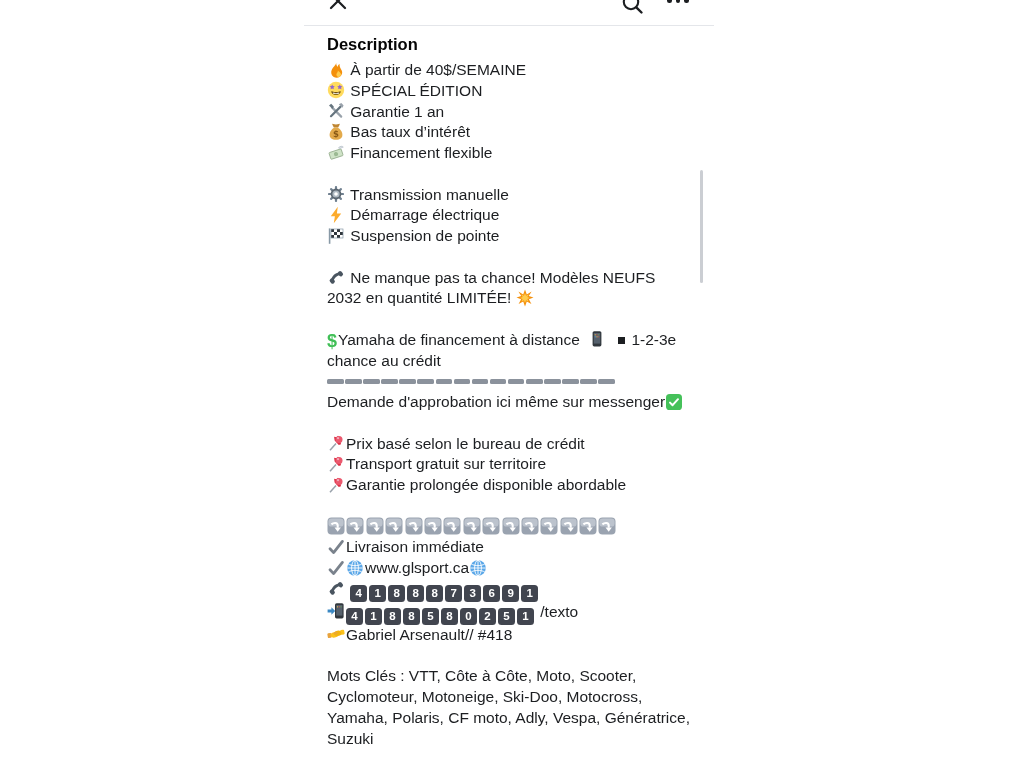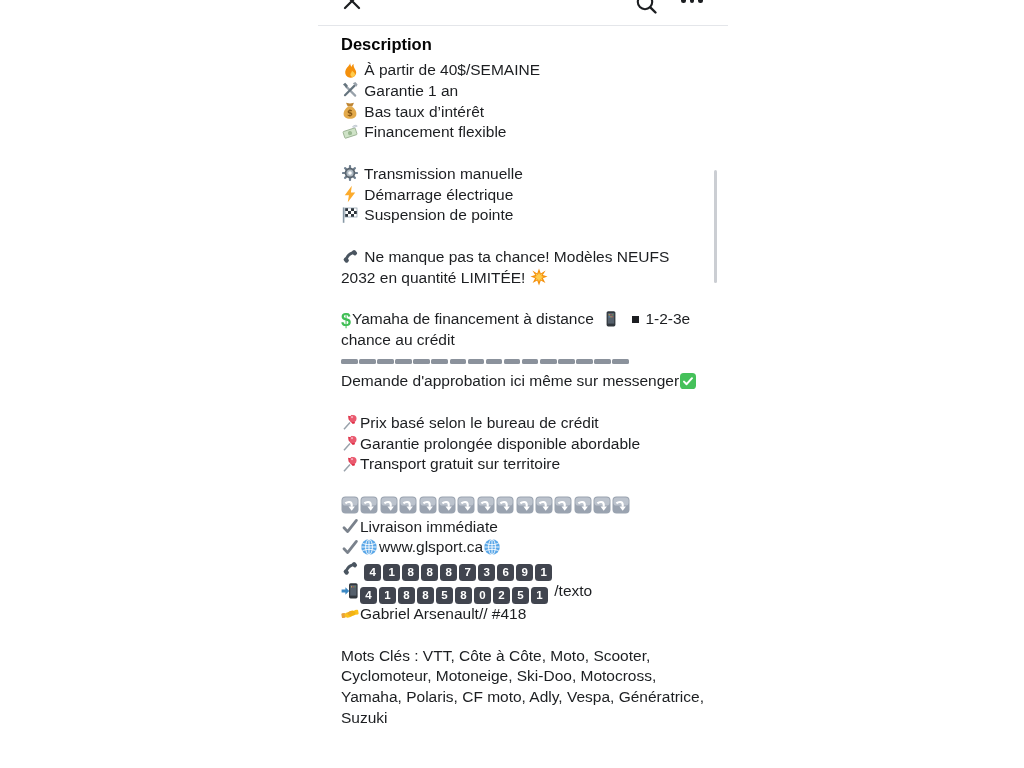--- a/index.html
+++ b/index.html
@@ -1,17 +1,17 @@
 <!DOCTYPE html>
 <html><head>
 <meta charset="utf-8">
 <style>
   html,body{margin:0;padding:0;background:#ffffff;width:1024px;height:768px;overflow:hidden;
     font-family:"Liberation Sans","DejaVu Sans",sans-serif;color:#1c1e21;}
-  .content{position:absolute;left:318px;top:0;width:410px;height:768px;background:#fff;}
+  .content{position:absolute;left:304px;top:0;width:410px;height:768px;background:#fff;}
   .topbar{position:relative;height:25px;border-bottom:1px solid #e4e6ea;}
   .icon-btn{position:absolute;display:block;}
   .close-btn{left:24px;top:-9px;width:20px;height:20px;}
   .search-btn{left:317px;top:-8px;width:23px;height:23px;}
   .more-btn{left:363px;top:-2px;width:26px;height:8px;display:flex;gap:4px;}
   .dot{width:4.5px;height:4.5px;border-radius:50%;background:#1c1e21;}
   .desc{padding:8px 22px 0 23px;}
   .desc h1{margin:0 0 5px 0;font-size:16.5px;line-height:21px;font-weight:700;color:#050505;}
   .lines{font-size:15.5px;white-space:pre-wrap;word-wrap:break-word;}
   .line{min-height:20.75px;line-height:20.75px;}
@@ -53,21 +53,27 @@
       <span class="dot"></span>
       <span class="dot"></span>
     </span>
   </div>
 
   <div class="desc">
     <h1>Description</h1>
     <div class="lines"><div class="line"><span class="emo emo-fire"><svg viewBox="0 0 18 18">
               <path fill="#f4900c" d="M9.2 .8C9.6 4 6.6 5.4 5 8.2 3.6 10.7 4 14 6.4 15.7c3 2.1 7.2 1 8.4-2.4C16.6 9.4 12 7.6 12.6 3 11.4 3.6 10.8 4.6 10.6 6 9.4 4.6 9 2.8 9.2 .8z"></path>
               <path fill="#ffcc4d" d="M10.9 9.4c.2 2-1.7 2.6-1.5 4.4.1 1.2 1 2.2 2.2 2.2 1.4 0 2.4-1.2 2.4-2.7 0-1.9-2-2.4-3.1-3.9z"></path>
-            </svg></span><span> À partir de 40$/SEMAINE</span></div><div class="line"><span class="emo emo-hammer-wrench"><svg viewBox="0 0 18 18">
+            </svg></span><span> À partir de 40$/SEMAINE</span></div><div class="line"><span class="emo emo-star-struck"><svg viewBox="0 0 18 18">
+              <circle cx="9" cy="9" r="8.2" fill="#ffdb5e"></circle>
+              <path fill="#9266cc" d="M5.2 3.4l.8 1.6 1.8.2-1.3 1.3.3 1.8-1.6-.9-1.6.9.3-1.8-1.3-1.3 1.8-.2z"></path>
+              <path fill="#9266cc" d="M12.8 3.4l.8 1.6 1.8.2-1.3 1.3.3 1.8-1.6-.9-1.6.9.3-1.8-1.3-1.3 1.8-.2z"></path>
+              <path fill="#664500" d="M4.4 11.2c1.2 3.4 8 3.4 9.2 0 .3-.8-.3-1-.9-.8-2.4.7-5 .7-7.4 0-.6-.2-1.2 0-.9.8z"></path>
+              <path fill="#fff" d="M5.6 11.5c2.2.5 4.6.5 6.8 0-.2.7-.6 1.1-1.1 1.4-1.5-.3-3.1-.3-4.6 0-.5-.3-.9-.7-1.1-1.4z"></path>
+            </svg></span><span> SPÉCIAL ÉDITION</span></div><div class="line"><span class="emo emo-hammer-wrench"><svg viewBox="0 0 18 18">
               <g stroke-linecap="round">
                 <line x1="5" y1="5.4" x2="14.2" y2="14.6" stroke="#99a2ab" stroke-width="2.2"></line>
                 <line x1="13.6" y1="4.6" x2="4" y2="14.2" stroke="#66757f" stroke-width="2.2"></line>
               </g>
               <path d="M11.8 2.2l3.6 3.6 1.2-2.4L14.4 1z" fill="#99a2ab"></path>
               <path d="M2 3.4l3.6 3.6 1.2-2.6L4.2 1.8z" fill="#66757f"></path>
             </svg></span><span> Garantie 1 an</span></div><div class="line"><span class="emo emo-money-bag"><svg viewBox="0 0 18 18">
               <path d="M6.8 4.6h4.4l1.4-2.8c.3-.6-.1-1.1-.7-.9L9 1.6 6.1.9c-.6-.2-1 .3-.7.9z" fill="#bf8633"></path>
               <path d="M9 16.8c4 0 6.4-1.8 6.4-4.8 0-3.6-3-6.4-4.8-7.4H7.4C5.6 5.6 2.6 8.4 2.6 12c0 3 2.4 4.8 6.4 4.8z" fill="#e3aa4b"></path>
               <text x="9" y="13.8" font-size="8.5" font-weight="bold" text-anchor="middle" fill="#8a5a16" font-family="DejaVu Sans, sans-serif">$</text>
@@ -134,26 +140,26 @@
             </svg></span></div><div class="line"></div><div class="line"><span class="emo emo-pushpin"><svg viewBox="0 0 18 18">
               <line x1="3" y1="16.2" x2="9" y2="9.4" stroke="#99a2ab" stroke-width="1.5"></line>
               <path d="M7.6 6.4l4.2 4.6 2.2-.8-.4-2.4 1.6-1.4-4.2-4.6-1.6 1.5-2.3-.5z" fill="#dd2e44"></path>
               <circle cx="12" cy="5.4" r="3.5" fill="#ea596e"></circle>
               <circle cx="11" cy="4.2" r="1.1" fill="#f4abba"></circle>
             </svg></span><span>Prix basé selon le bureau de crédit</span></div><div class="line"><span class="emo emo-pushpin"><svg viewBox="0 0 18 18">
               <line x1="3" y1="16.2" x2="9" y2="9.4" stroke="#99a2ab" stroke-width="1.5"></line>
               <path d="M7.6 6.4l4.2 4.6 2.2-.8-.4-2.4 1.6-1.4-4.2-4.6-1.6 1.5-2.3-.5z" fill="#dd2e44"></path>
               <circle cx="12" cy="5.4" r="3.5" fill="#ea596e"></circle>
               <circle cx="11" cy="4.2" r="1.1" fill="#f4abba"></circle>
-            </svg></span><span>Garantie prolongée disponible abordable</span></div><div class="line"><span class="emo emo-pushpin"><svg viewBox="0 0 18 18">
+            </svg></span><span>Transport gratuit sur territoire</span></div><div class="line"><span class="emo emo-pushpin"><svg viewBox="0 0 18 18">
               <line x1="3" y1="16.2" x2="9" y2="9.4" stroke="#99a2ab" stroke-width="1.5"></line>
               <path d="M7.6 6.4l4.2 4.6 2.2-.8-.4-2.4 1.6-1.4-4.2-4.6-1.6 1.5-2.3-.5z" fill="#dd2e44"></path>
               <circle cx="12" cy="5.4" r="3.5" fill="#ea596e"></circle>
               <circle cx="11" cy="4.2" r="1.1" fill="#f4abba"></circle>
-            </svg></span><span>Transport gratuit sur territoire</span></div><div class="line"></div><div class="line"><span class="emo emo-arrow-curve-down"><svg viewBox="0 0 18 18">
+            </svg></span><span>Garantie prolongée disponible abordable</span></div><div class="line"></div><div class="line"><span class="emo emo-arrow-curve-down"><svg viewBox="0 0 18 18">
               <rect x="0.5" y="0.5" width="17" height="17" rx="4" fill="#9aa3b0"></rect>
               <rect x="1.4" y="1.4" width="15.2" height="8.2" rx="3.2" fill="#bcc3cd"></rect>
               <path d="M4.4 7.4c2.2-2 6.3-2.2 6.3 1.2v2.2" stroke="#fff" stroke-width="2.1" fill="none"></path>
               <polygon points="7.5,10.4 13.9,10.4 10.7,14.8" fill="#fff"></polygon>
             </svg></span><span class="emo emo-arrow-curve-down"><svg viewBox="0 0 18 18">
               <rect x="0.5" y="0.5" width="17" height="17" rx="4" fill="#9aa3b0"></rect>
               <rect x="1.4" y="1.4" width="15.2" height="8.2" rx="3.2" fill="#bcc3cd"></rect>
               <path d="M4.4 7.4c2.2-2 6.3-2.2 6.3 1.2v2.2" stroke="#fff" stroke-width="2.1" fill="none"></path>
               <polygon points="7.5,10.4 13.9,10.4 10.7,14.8" fill="#fff"></polygon>
             </svg></span><span class="emo emo-arrow-curve-down"><svg viewBox="0 0 18 18">

